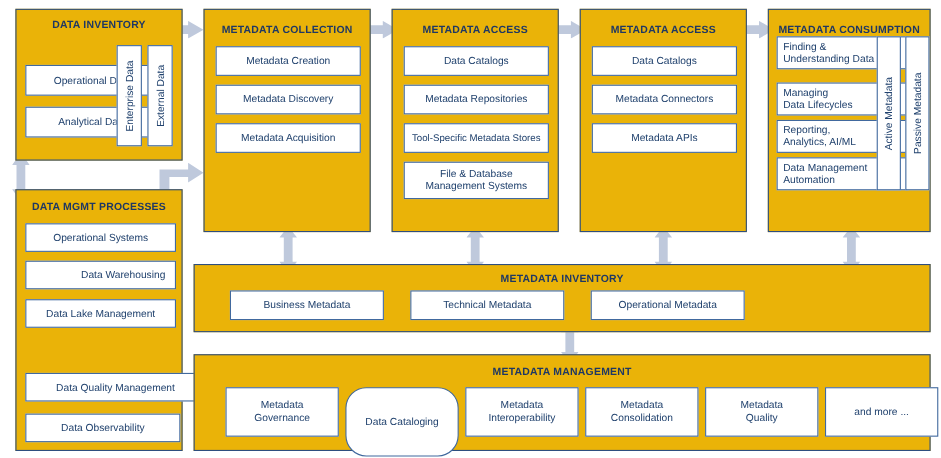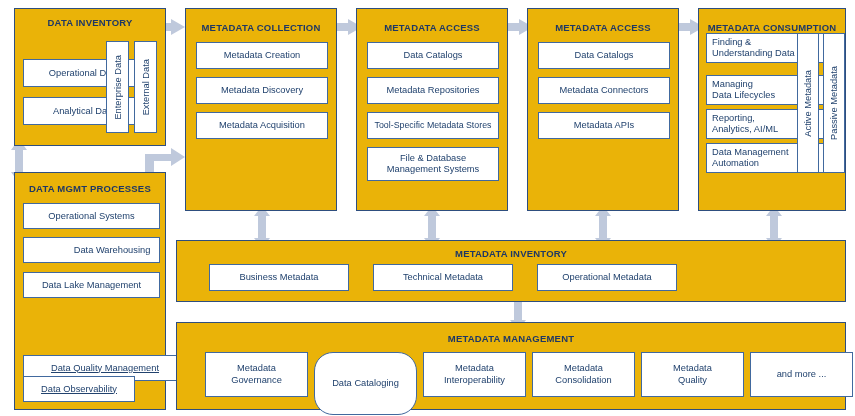--- a/index.html
+++ b/index.html
@@ -144,22 +144,22 @@
   </div>
   <div class="vchip" style="left:134px;top:41px;width:23px;height:92px;">
     <span>External Data</span>
   </div>
 
   <div class="panel" style="left:14px;top:172px;width:152px;height:238px;">
     <div class="panel-title" style="top:10px;">DATA MGMT PROCESSES</div>
     <div class="chip" style="left:8px;top:30px;width:137px;height:26px;">Operational Systems</div>
     <div class="chip" style="left:8px;top:64px;width:137px;height:26px;padding-left:44px;">Data Warehousing</div>
     <div class="chip" style="left:8px;top:99px;width:137px;height:26px;">Data Lake Management</div>
-    <div class="chip" style="left:8px;top:182px;width:164px;height:26px;text-decoration:underline;">Data Quality Management</div>
-    <div class="chip" style="left:8px;top:203px;width:112px;height:26px;text-decoration:underline;">Data Observability</div>
+    <div class="chip" style="left:8px;top:166px;width:164px;height:26px;">Data Quality Management</div>
+    <div class="chip" style="left:8px;top:203px;width:141px;height:26px;">Data Observability</div>
   </div>
 
   <div class="panel" style="left:185px;top:8px;width:152px;height:203px;">
     <div class="panel-title" style="top:13px;">METADATA COLLECTION</div>
     <div class="chip" style="left:10px;top:33px;width:132px;height:27px;">Metadata Creation</div>
     <div class="chip" style="left:10px;top:68px;width:132px;height:27px;">Metadata Discovery</div>
     <div class="chip" style="left:10px;top:103px;width:132px;height:27px;">Metadata Acquisition</div>
   </div>
 
   <div class="panel" style="left:356px;top:8px;width:152px;height:203px;">

